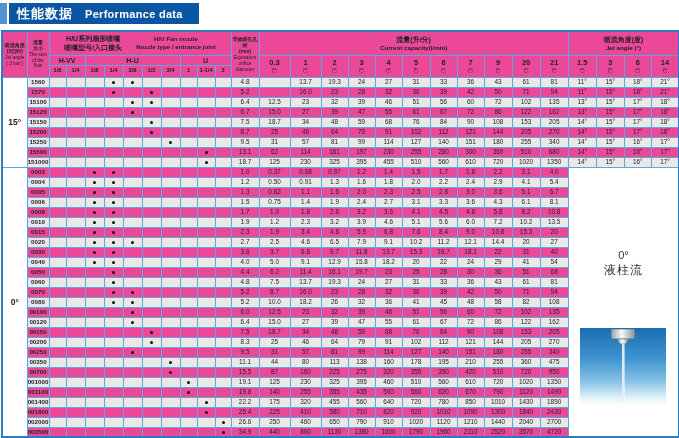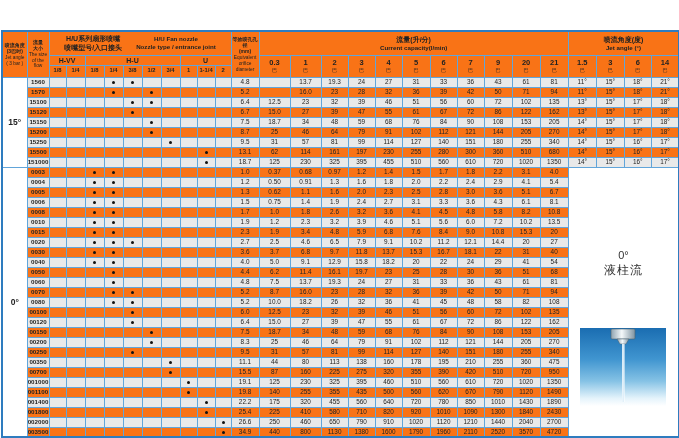--- a/index.html
+++ b/index.html
@@ -6,21 +6,21 @@
   .page{position:relative;width:679px;height:438px;overflow:hidden;background:#fff;
         font-family:"Liberation Sans",sans-serif;}
   
   .titlebar{position:absolute;top:3px;left:0;height:21px;display:flex;align-items:stretch;}
   .title-accent{width:7px;background:#4e94cf;margin-right:2px;}
   .title-main{background:#0a56a2;color:#fff;display:flex;align-items:center;padding:0 16px 0 8px;}
   .title-zh{font-size:13px;font-weight:bold;letter-spacing:1px;}
   .title-en{font-size:11px;font-weight:bold;margin-left:12px;letter-spacing:.3px;}
   
   table{position:absolute;top:30px;left:1px;width:677px;border-collapse:collapse;
-        table-layout:fixed;border:2px solid #2e7cbf;background:#f97316;}
+        table-layout:fixed;border:2px solid #2e7cbf;background:#ec4899;}
   td{border:1px solid #61a5da;padding:0;text-align:center;vertical-align:middle;
      font-size:6.5px;line-height:1;color:#222;overflow:hidden;white-space:nowrap;}
   tr.h1{height:24px;} tr.h2{height:10px;} tr.h3{height:12px;} tr.body{height:10px;}
   td.g{background:#e9e9e9;}
   .hc{font-size:5px;font-weight:bold;white-space:normal;line-height:1.25;}
   .hc .en{font-weight:normal;font-size:4.8px;}
   .nzhdr{font-weight:bold;}
   .nzwrap{display:flex;justify-content:center;align-items:center;gap:14px;}
   .nzc div{font-size:7px;line-height:1.3;}
   .nze div{font-size:6.2px;line-height:1.35;}
@@ -37,20 +37,27 @@
   .stream{background:#fff;vertical-align:top;}
   .sn{margin-top:82px;color:#333;}
   .sna{font-size:11px;}
   .snz{font-size:12px;margin-top:3px;letter-spacing:1px;}
   .simg{display:block;margin:52px auto 0 auto;}
 </style>
 </head>
 <body>
 
 <div class="page">
+  <div class="titlebar">
+    <span class="title-accent"></span>
+    <div class="title-main">
+      <span class="title-zh">性能数据</span>
+      <span class="title-en">Performance data</span>
+    </div>
+  </div>
   <table id="perf">
       <colgroup>
         <col style="width: 25px;">
         <col style="width: 22px;">
         <col style="width: 17px;">
         <col style="width: 19px;">
         <col style="width: 19px;">
         <col style="width: 19px;">
         <col style="width: 19px;">
         <col style="width: 19px;">

